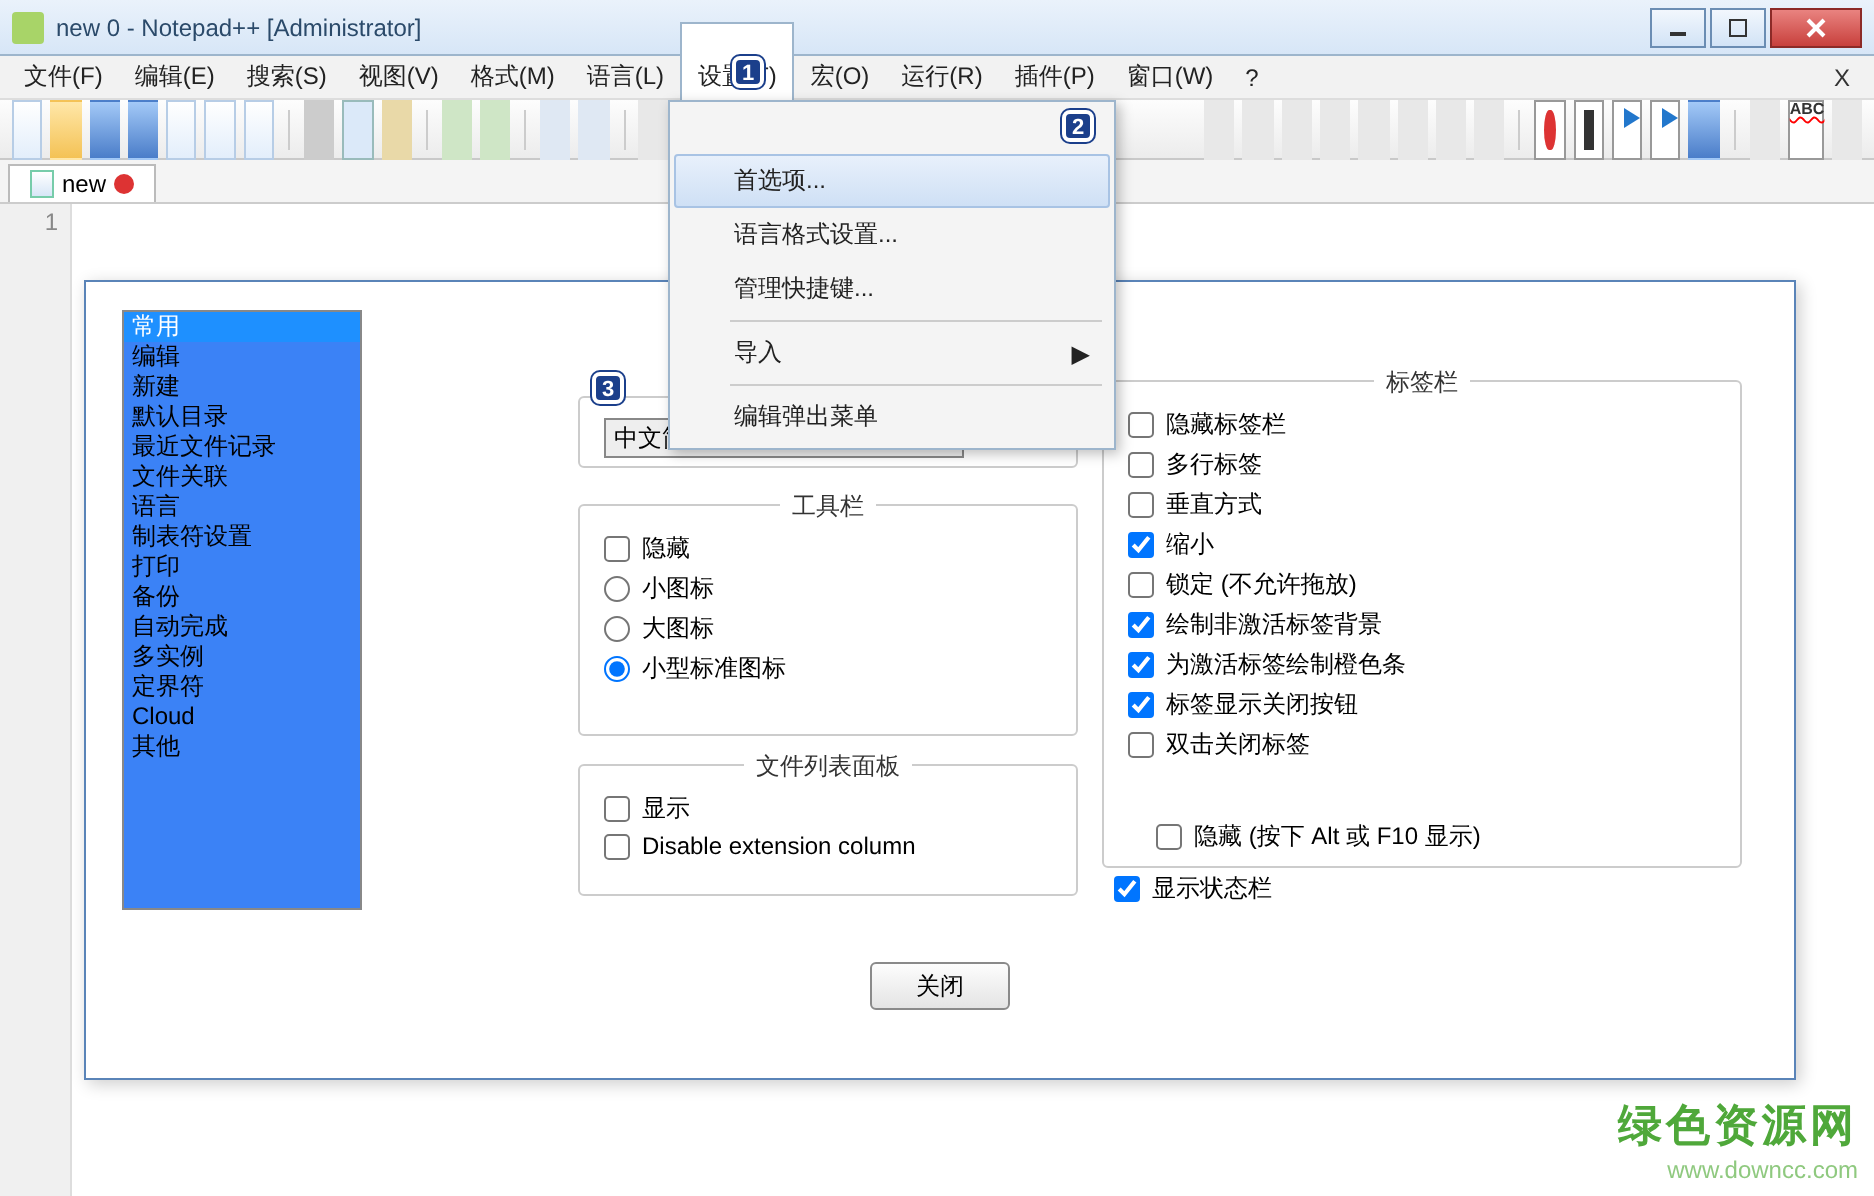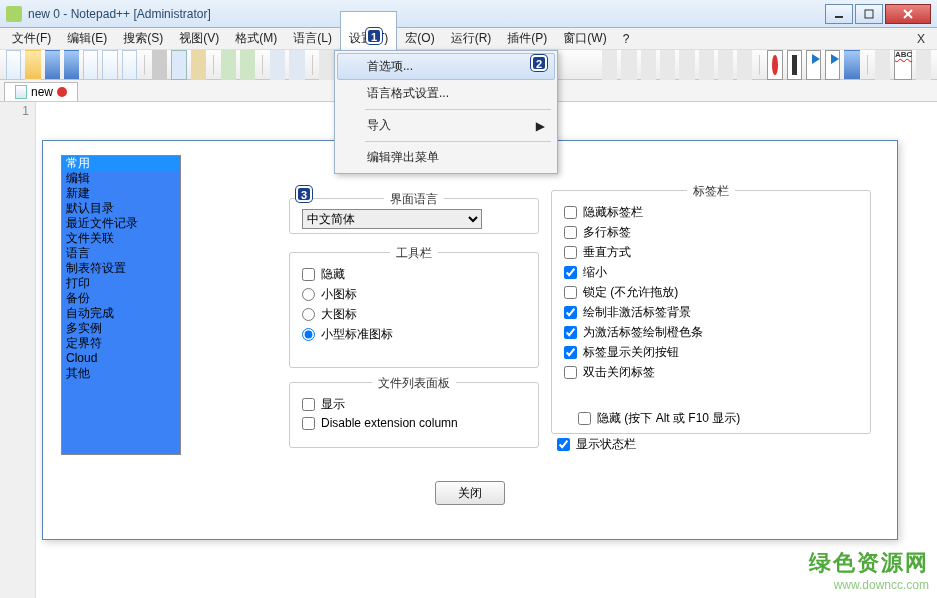--- a/index.html
+++ b/index.html
@@ -44,21 +44,21 @@
 .tabbar { height:22px; background:#f4f4f4; border-bottom:1px solid #ccc; display:flex; align-items:flex-end; padding-left:4px;}
 .tab { background:#fff; border:1px solid #bbb; border-bottom:none; padding:2px 10px; display:flex; align-items:center; gap:4px;}
 .tab .dot{width:10px;height:10px;border-radius:50%;background:#d33;}
 .tab .ficon{width:12px;height:14px;background:linear-gradient(#fff,#d7e6f7);border:1px solid #7ca;}
 
 .editor { position:relative; height: calc(598px - 28px - 22px - 30px - 22px); background:#fff;}
 .gutter { position:absolute; left:0; top:0; bottom:0; width:36px; background:#f0f0f0; border-right:1px solid #ddd; padding:2px 6px; text-align:right; color:#888;}
 
 .dropdown { position:absolute; top:50px; left:334px; width:224px; background:#f4f4f4; border:1px solid #9db5cc; box-shadow:2px 2px 6px rgba(0,0,0,.25); z-index:30; padding:2px;}
 .dropdown .ditem{padding:5px 14px 5px 30px; color:#222; position:relative;}
-.dropdown .ditem.hover{background:linear-gradient(#e8f0fb,#cfe0f5); border:1px solid #a8c3e4; padding:4px 13px 4px 29px; border-radius:2px;}
+.dropdown .ditem.hover{background:linear-gradient(#e8f0fb,#cfe0f5); border:1px solid #a8c3e4; padding:4px 13px 4px 29px; border-radius:2px;margin-top:24px;}
 .dropdown .dsep{height:1px;background:#ccc;margin:2px 4px 2px 28px;}
 .dropdown .arrow{position:absolute;right:10px;top:7px;}
 
 .dialog { position:absolute; top:140px; left:42px; width:856px; height:400px; background:#fff; border:1px solid #5a84b8; box-shadow:2px 2px 8px rgba(0,0,0,.2);}
 .dialog .dtitle{height:24px;background:linear-gradient(#fff,#e6eef9);border-bottom:1px solid #c3d4e8;padding:3px 8px;color:#2b4a6a;display:flex;align-items:center;}
 .dialog .dclose{margin-left:auto;width:18px;height:16px;border:1px solid #a8bcd3;background:#eef4fb;text-align:center;line-height:13px;font-size:10px;}
 .dbody{position:relative;padding:12px;height:calc(100% - 24px);}
 .catlist{position:absolute;left:18px;top:14px;width:120px;height:300px;background:#3b82f6;border:1px solid #888;overflow:hidden;}
 .catlist .citem{padding:0 4px;line-height:15px;font-size:12px;}
 .catlist .citem.sel{background:#1e90ff;color:#fff;}
@@ -175,20 +175,21 @@
 
 <div class="editor">
   <div class="gutter">
     <div>1</div>
   </div>
 </div>
 
 <div class="dropdown">
   <div class="ditem hover"><span>首选项...</span></div>
   <div class="ditem">语言格式设置...</div>
+  <div class="ditem">管理快捷键...</div>
   <div class="dsep"></div>
   <div class="ditem"><span>导入</span><span class="arrow">▶</span></div>
   <div class="dsep"></div>
   <div class="ditem">编辑弹出菜单</div>
 </div>
 <span class="badge" style="top:55px;left:531px;">2</span>
 
 <div class="dialog">
   <div class="dbody">
     <div class="catlist">

